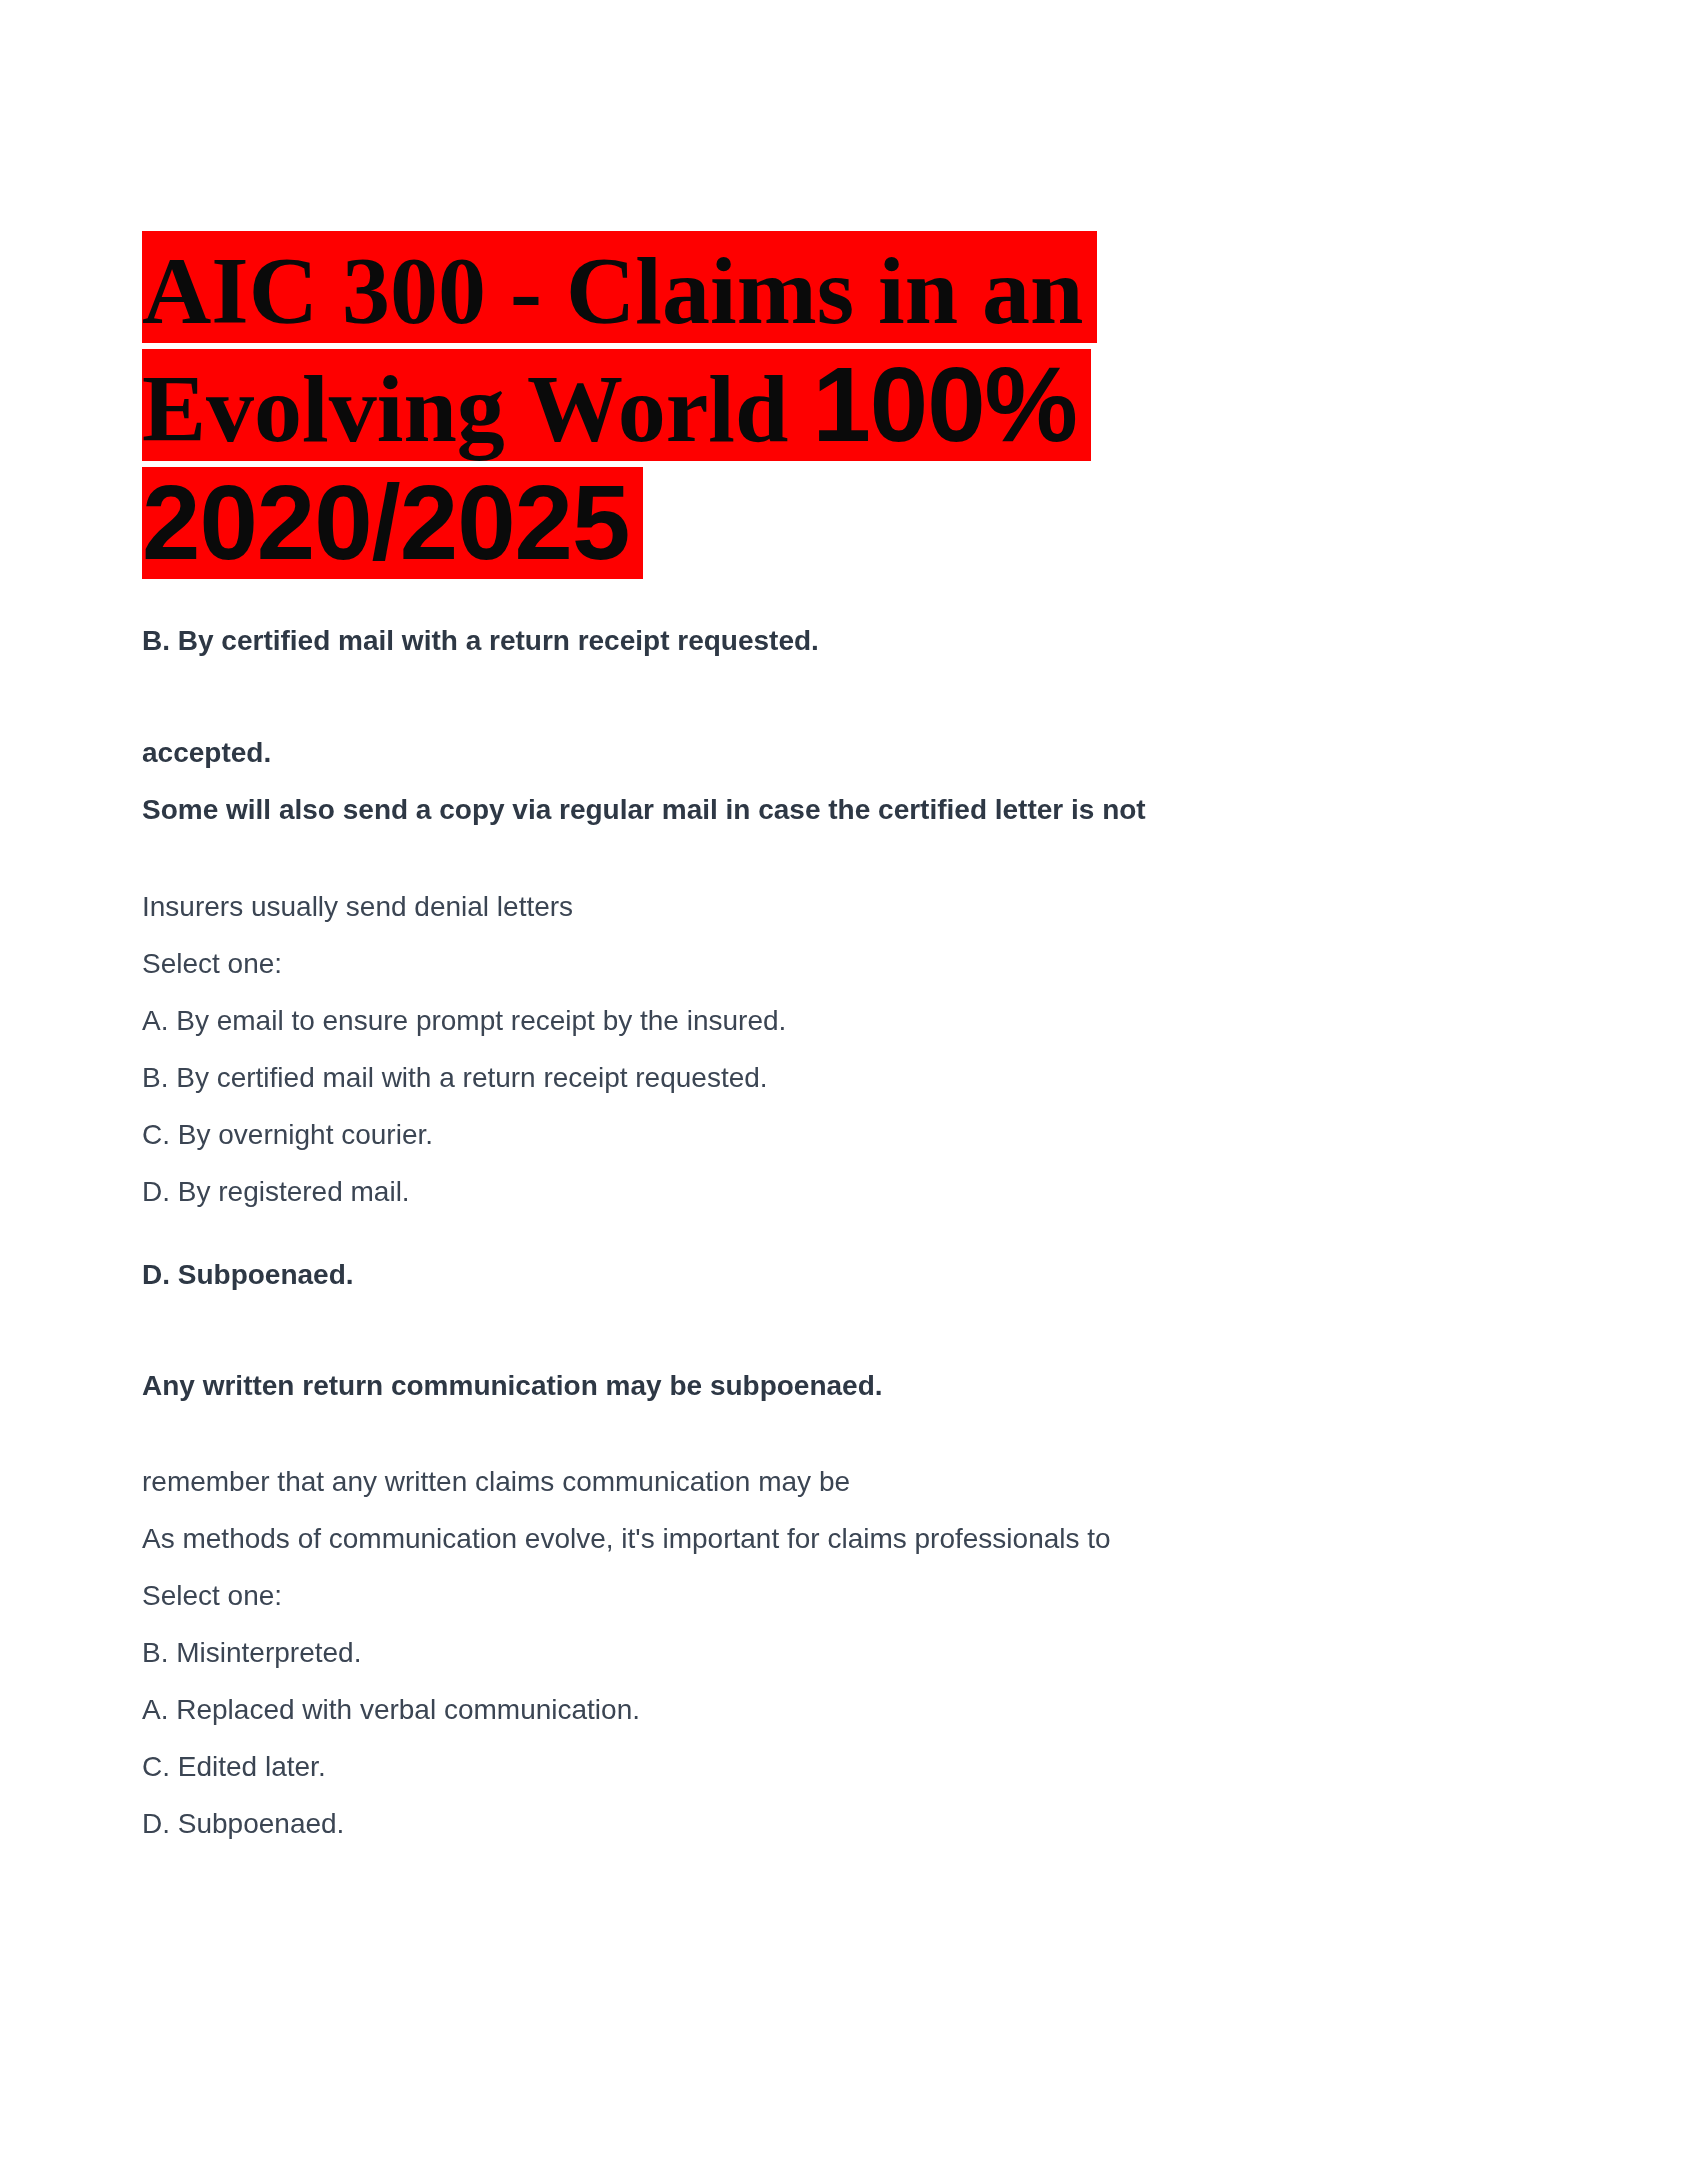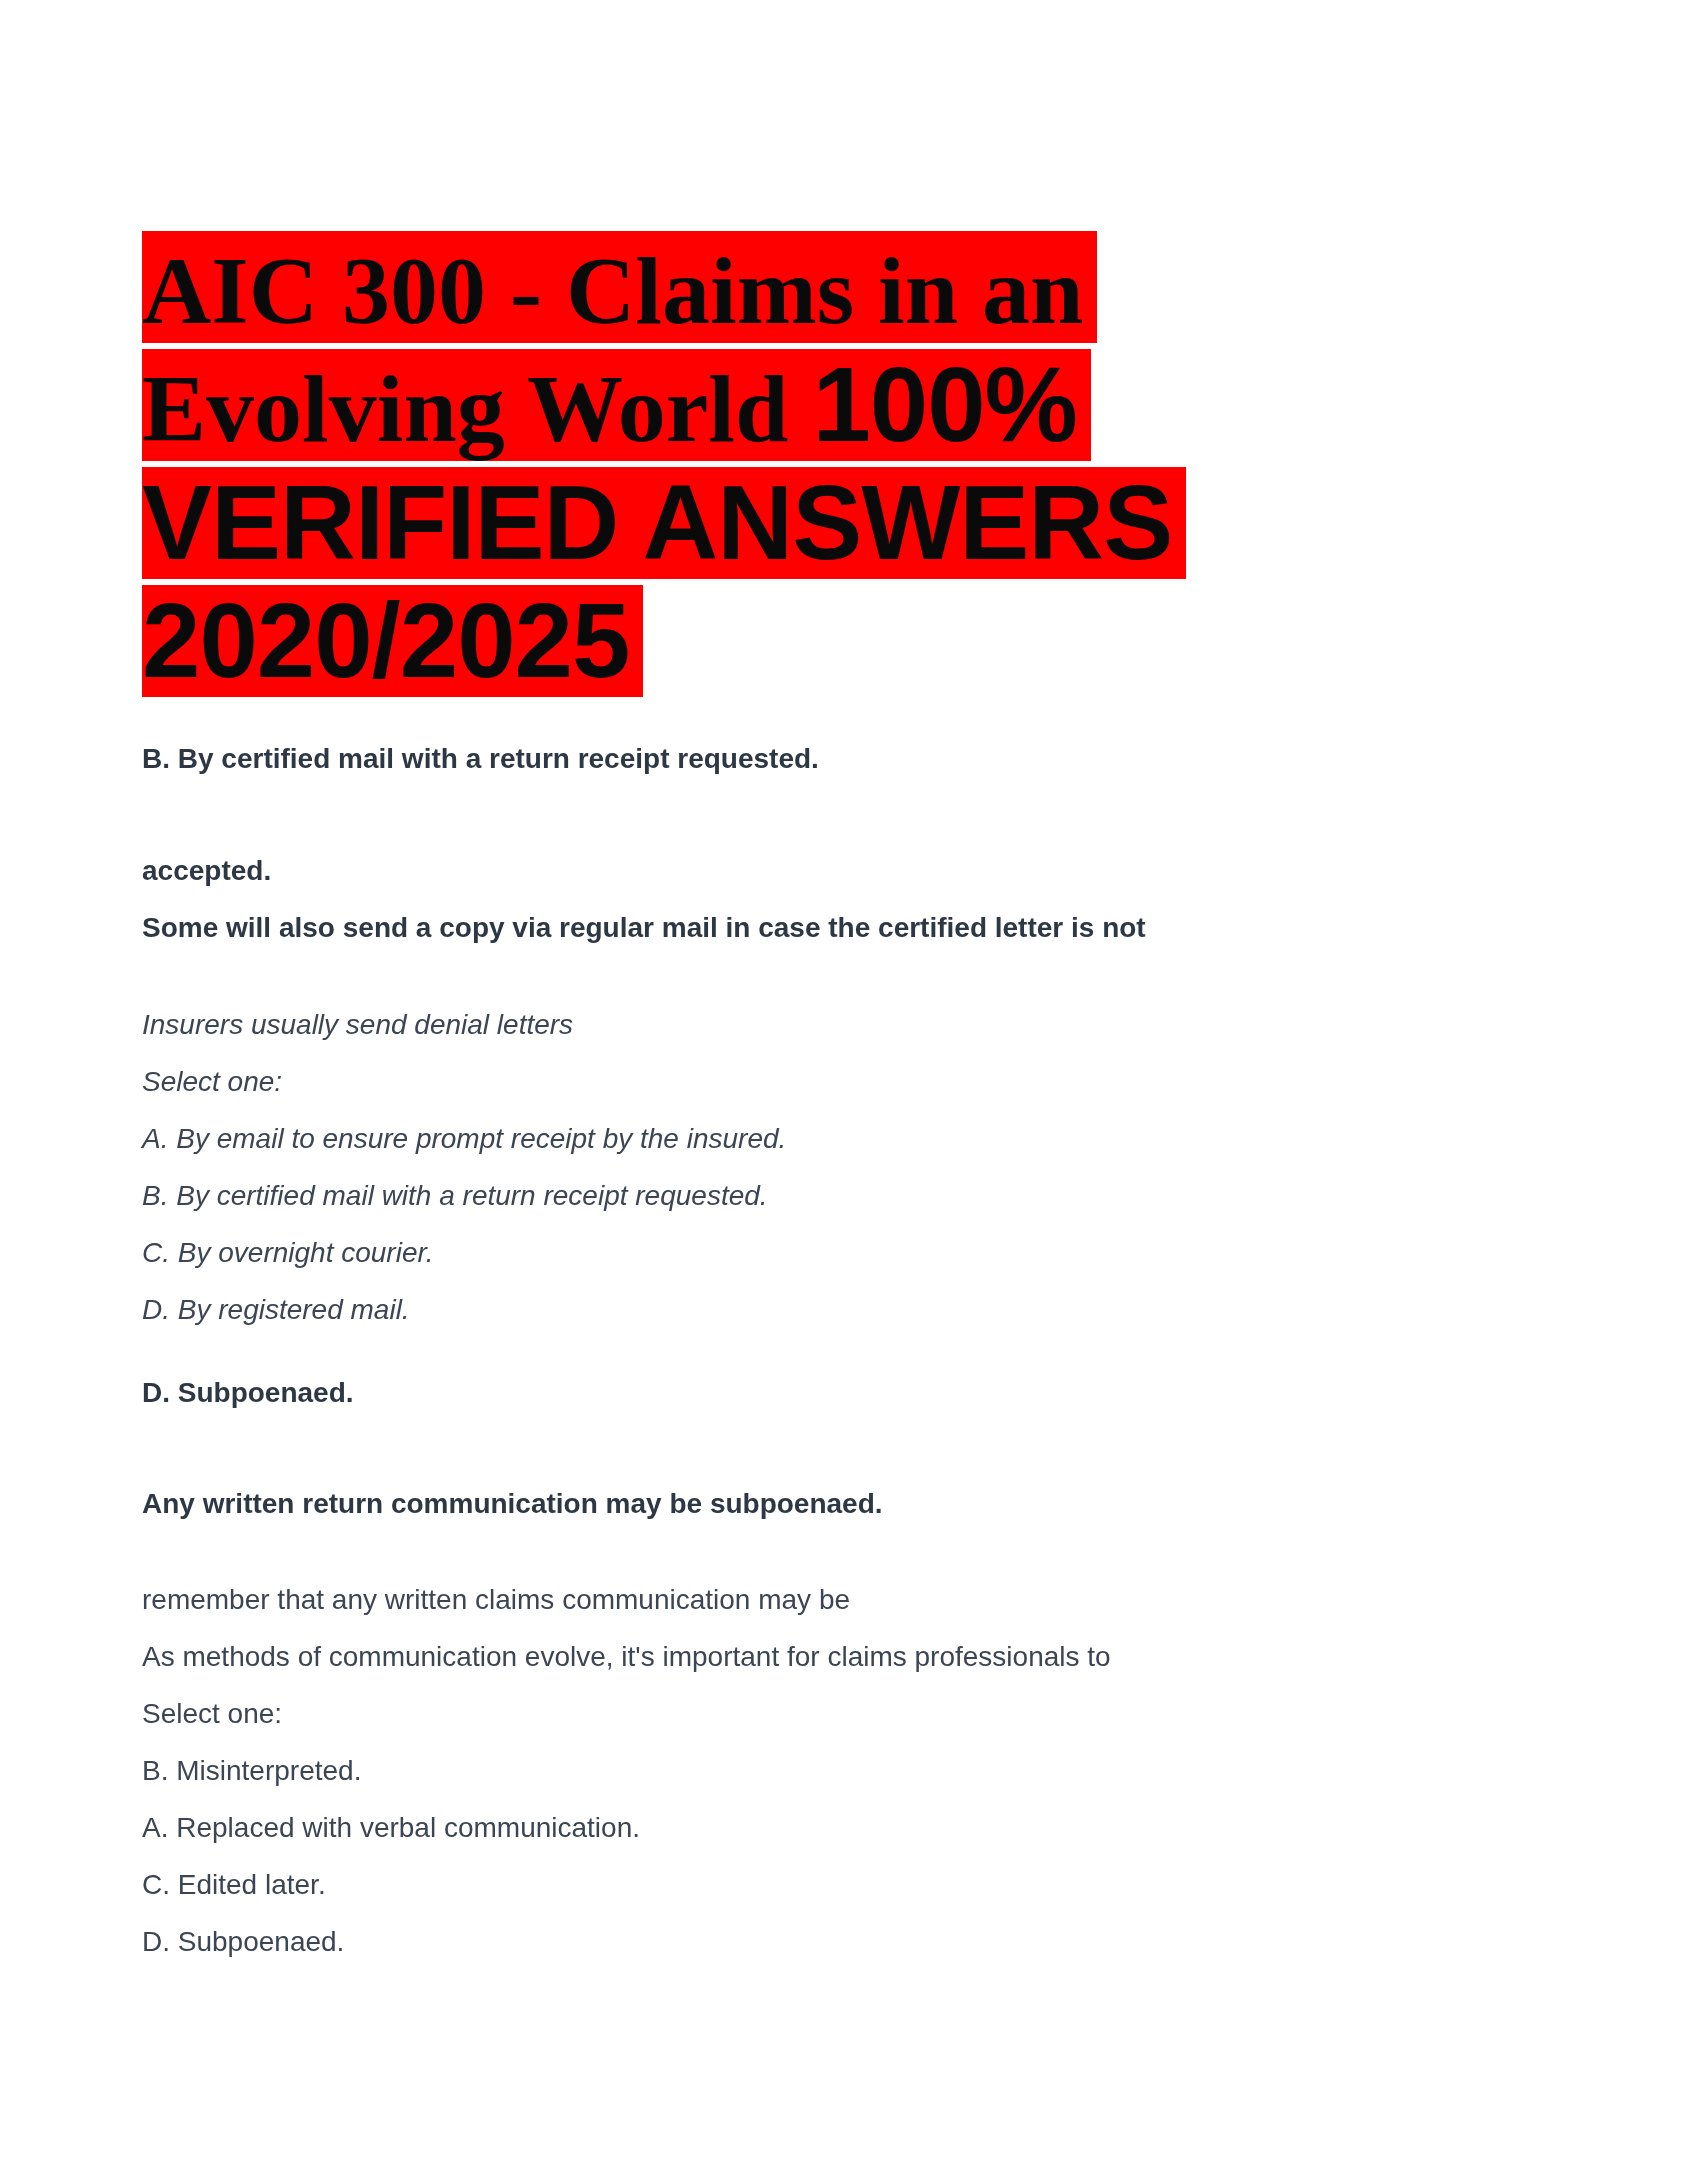--- a/index.html
+++ b/index.html
@@ -45,40 +45,37 @@
     margin:0;
     font-size:28px;
     line-height:57px;
     font-family:"Liberation Sans",sans-serif;
   }
   .block .line{display:block;}
   .bold{font-weight:700;color:#2e3845;}
   .regular{font-weight:400;color:#3b4553;}
   .mt-a{margin-top:30px;}
   .mt-b{margin-top:55px;}
-  .mt-c{margin-top:40px;font-style:italic;}
+  .mt-c{margin-top:40px;}
   .mt-d{margin-top:26px;}
   .mt-e{margin-top:54px;}
   .mt-f{margin-top:39px;}
 </style>
 </head>
 <body>
 
 <div class="page">
   <div class="doc">
 
     <h1 class="doc-title">
       <div class="t-line">
         <span class="hl"><span class="t-serif">AIC 300 - Claims in an</span><span class="t-sans"></span></span>
       </div>
       <div class="t-line">
         <span class="hl"><span class="t-serif">Evolving World </span><span class="t-sans">100%</span></span>
-      </div>
-      <div class="t-line">
-        <span class="hl"><span class="t-serif"></span><span class="t-sans">VERIFIED ANSWERS</span></span>
       </div>
       <div class="t-line">
         <span class="hl"><span class="t-serif"></span><span class="t-sans">2020/2025</span></span>
       </div>
     </h1>
 
     <p class="block bold mt-a">
       <span class="line">B. By certified mail with a return receipt requested.</span>
     </p>
 

